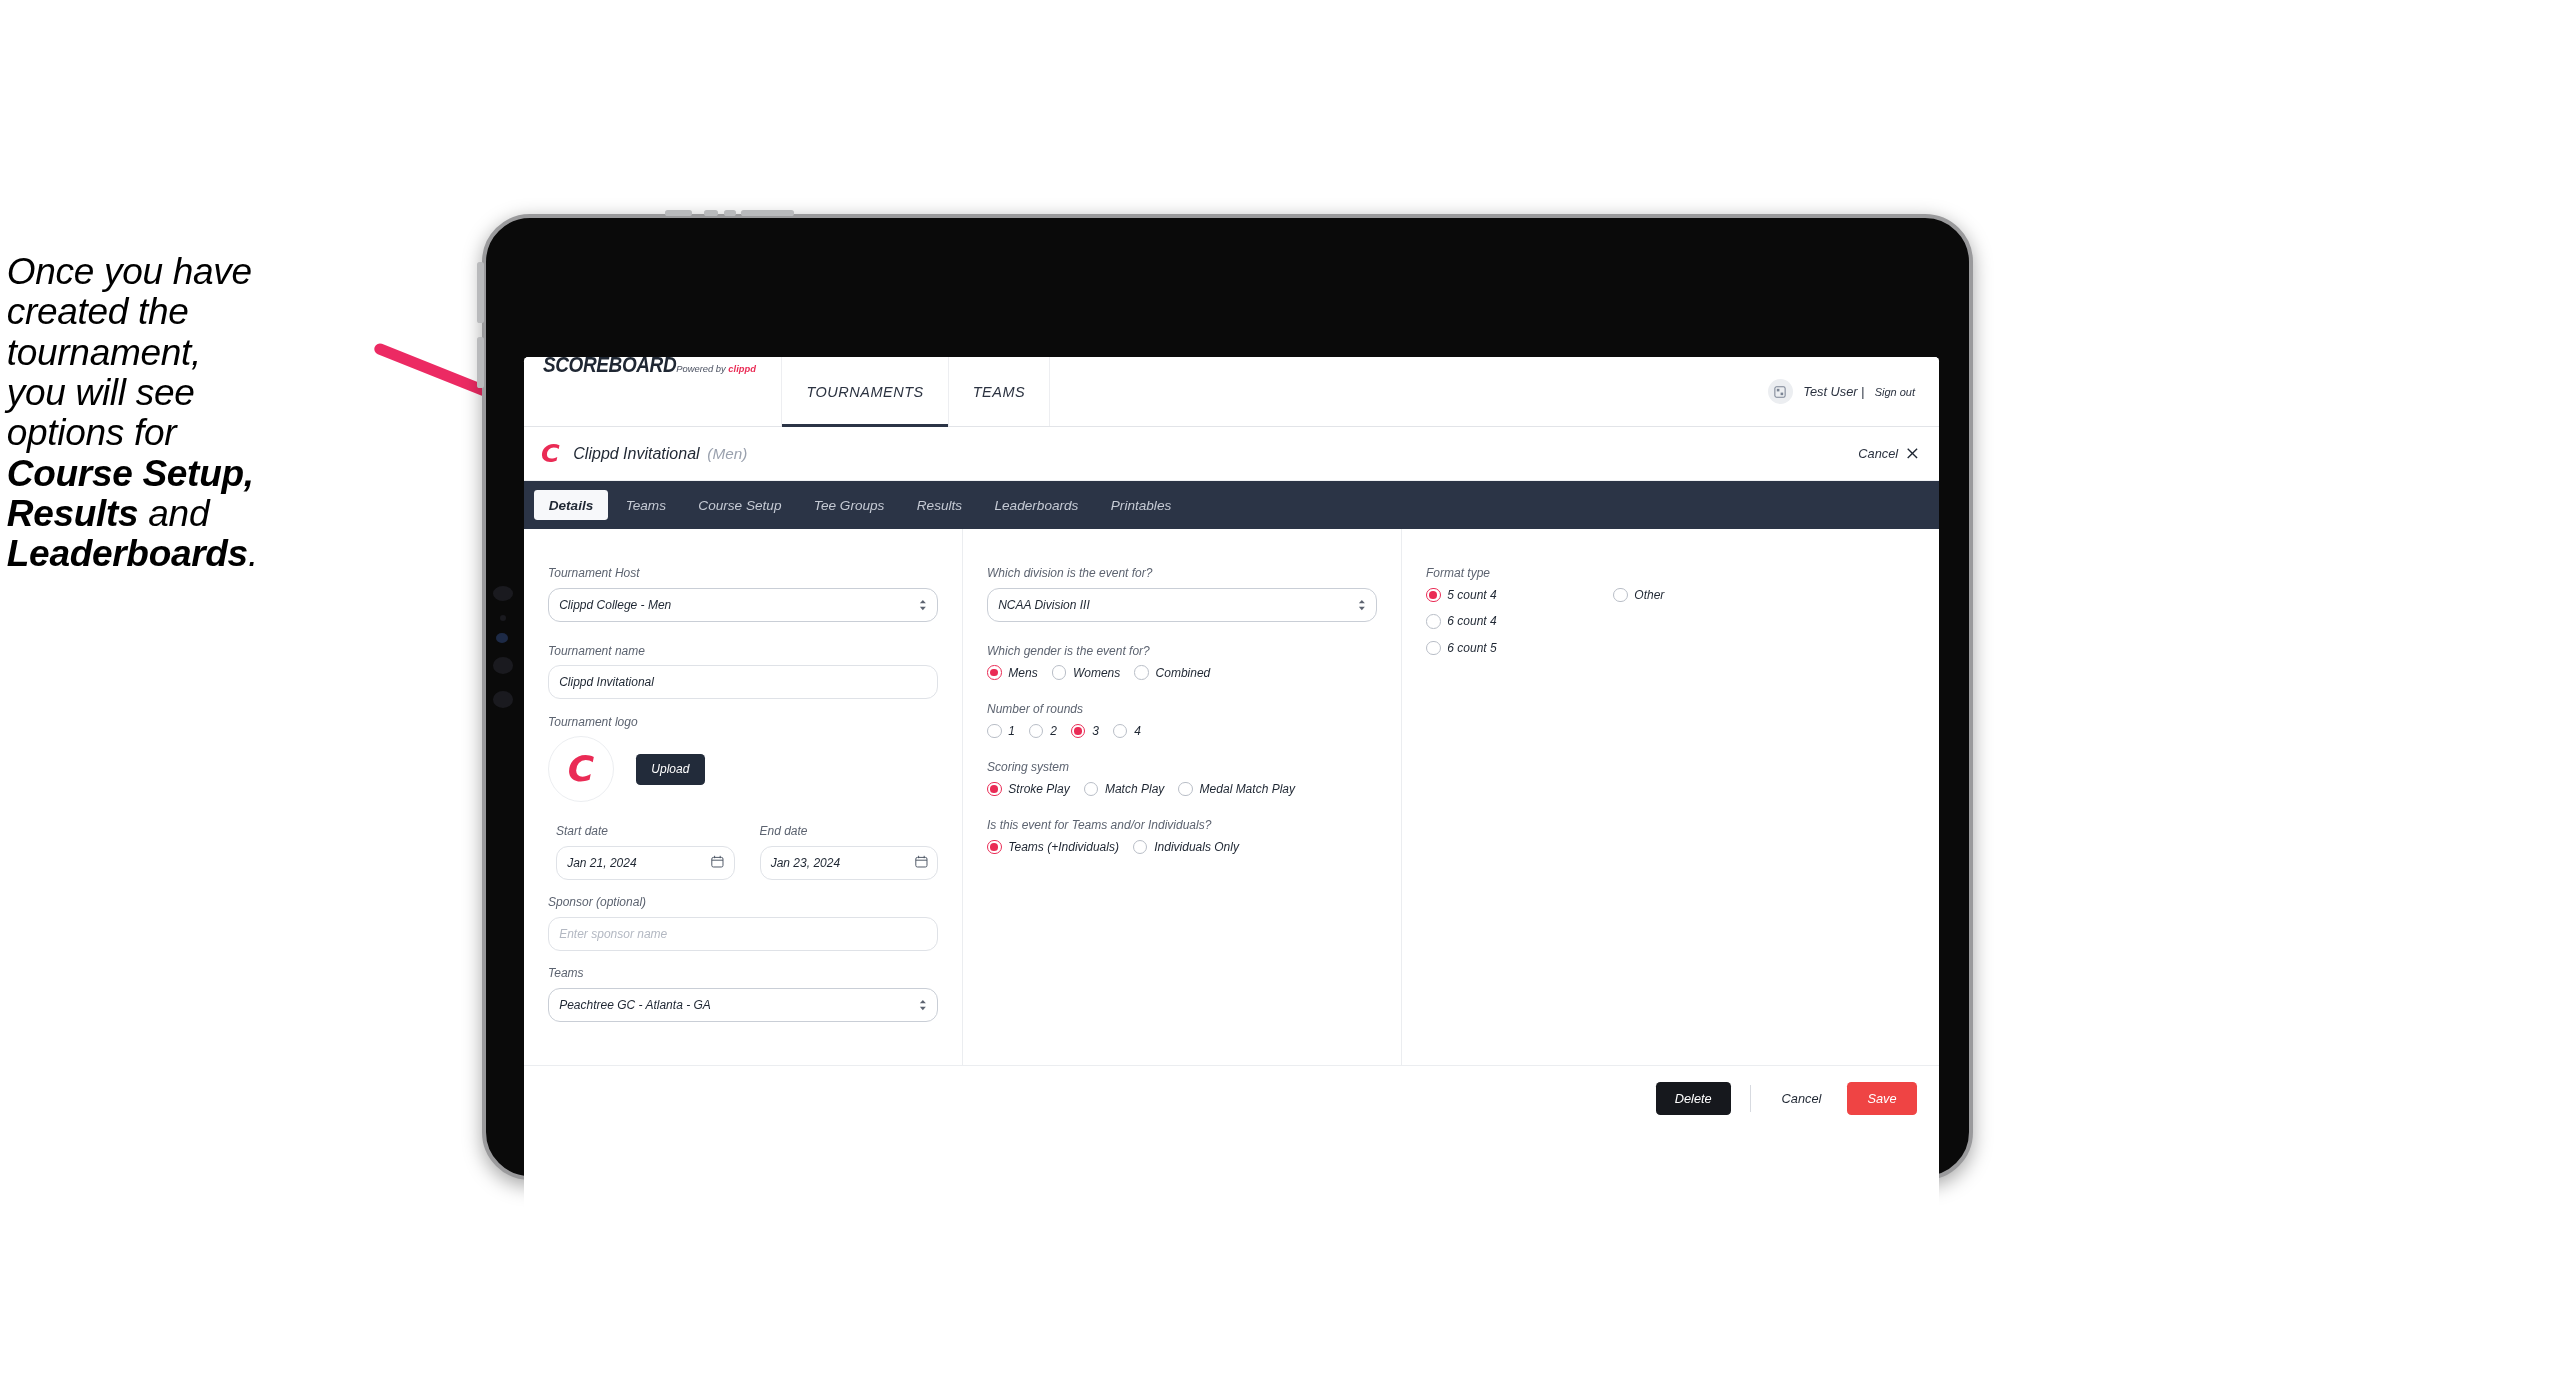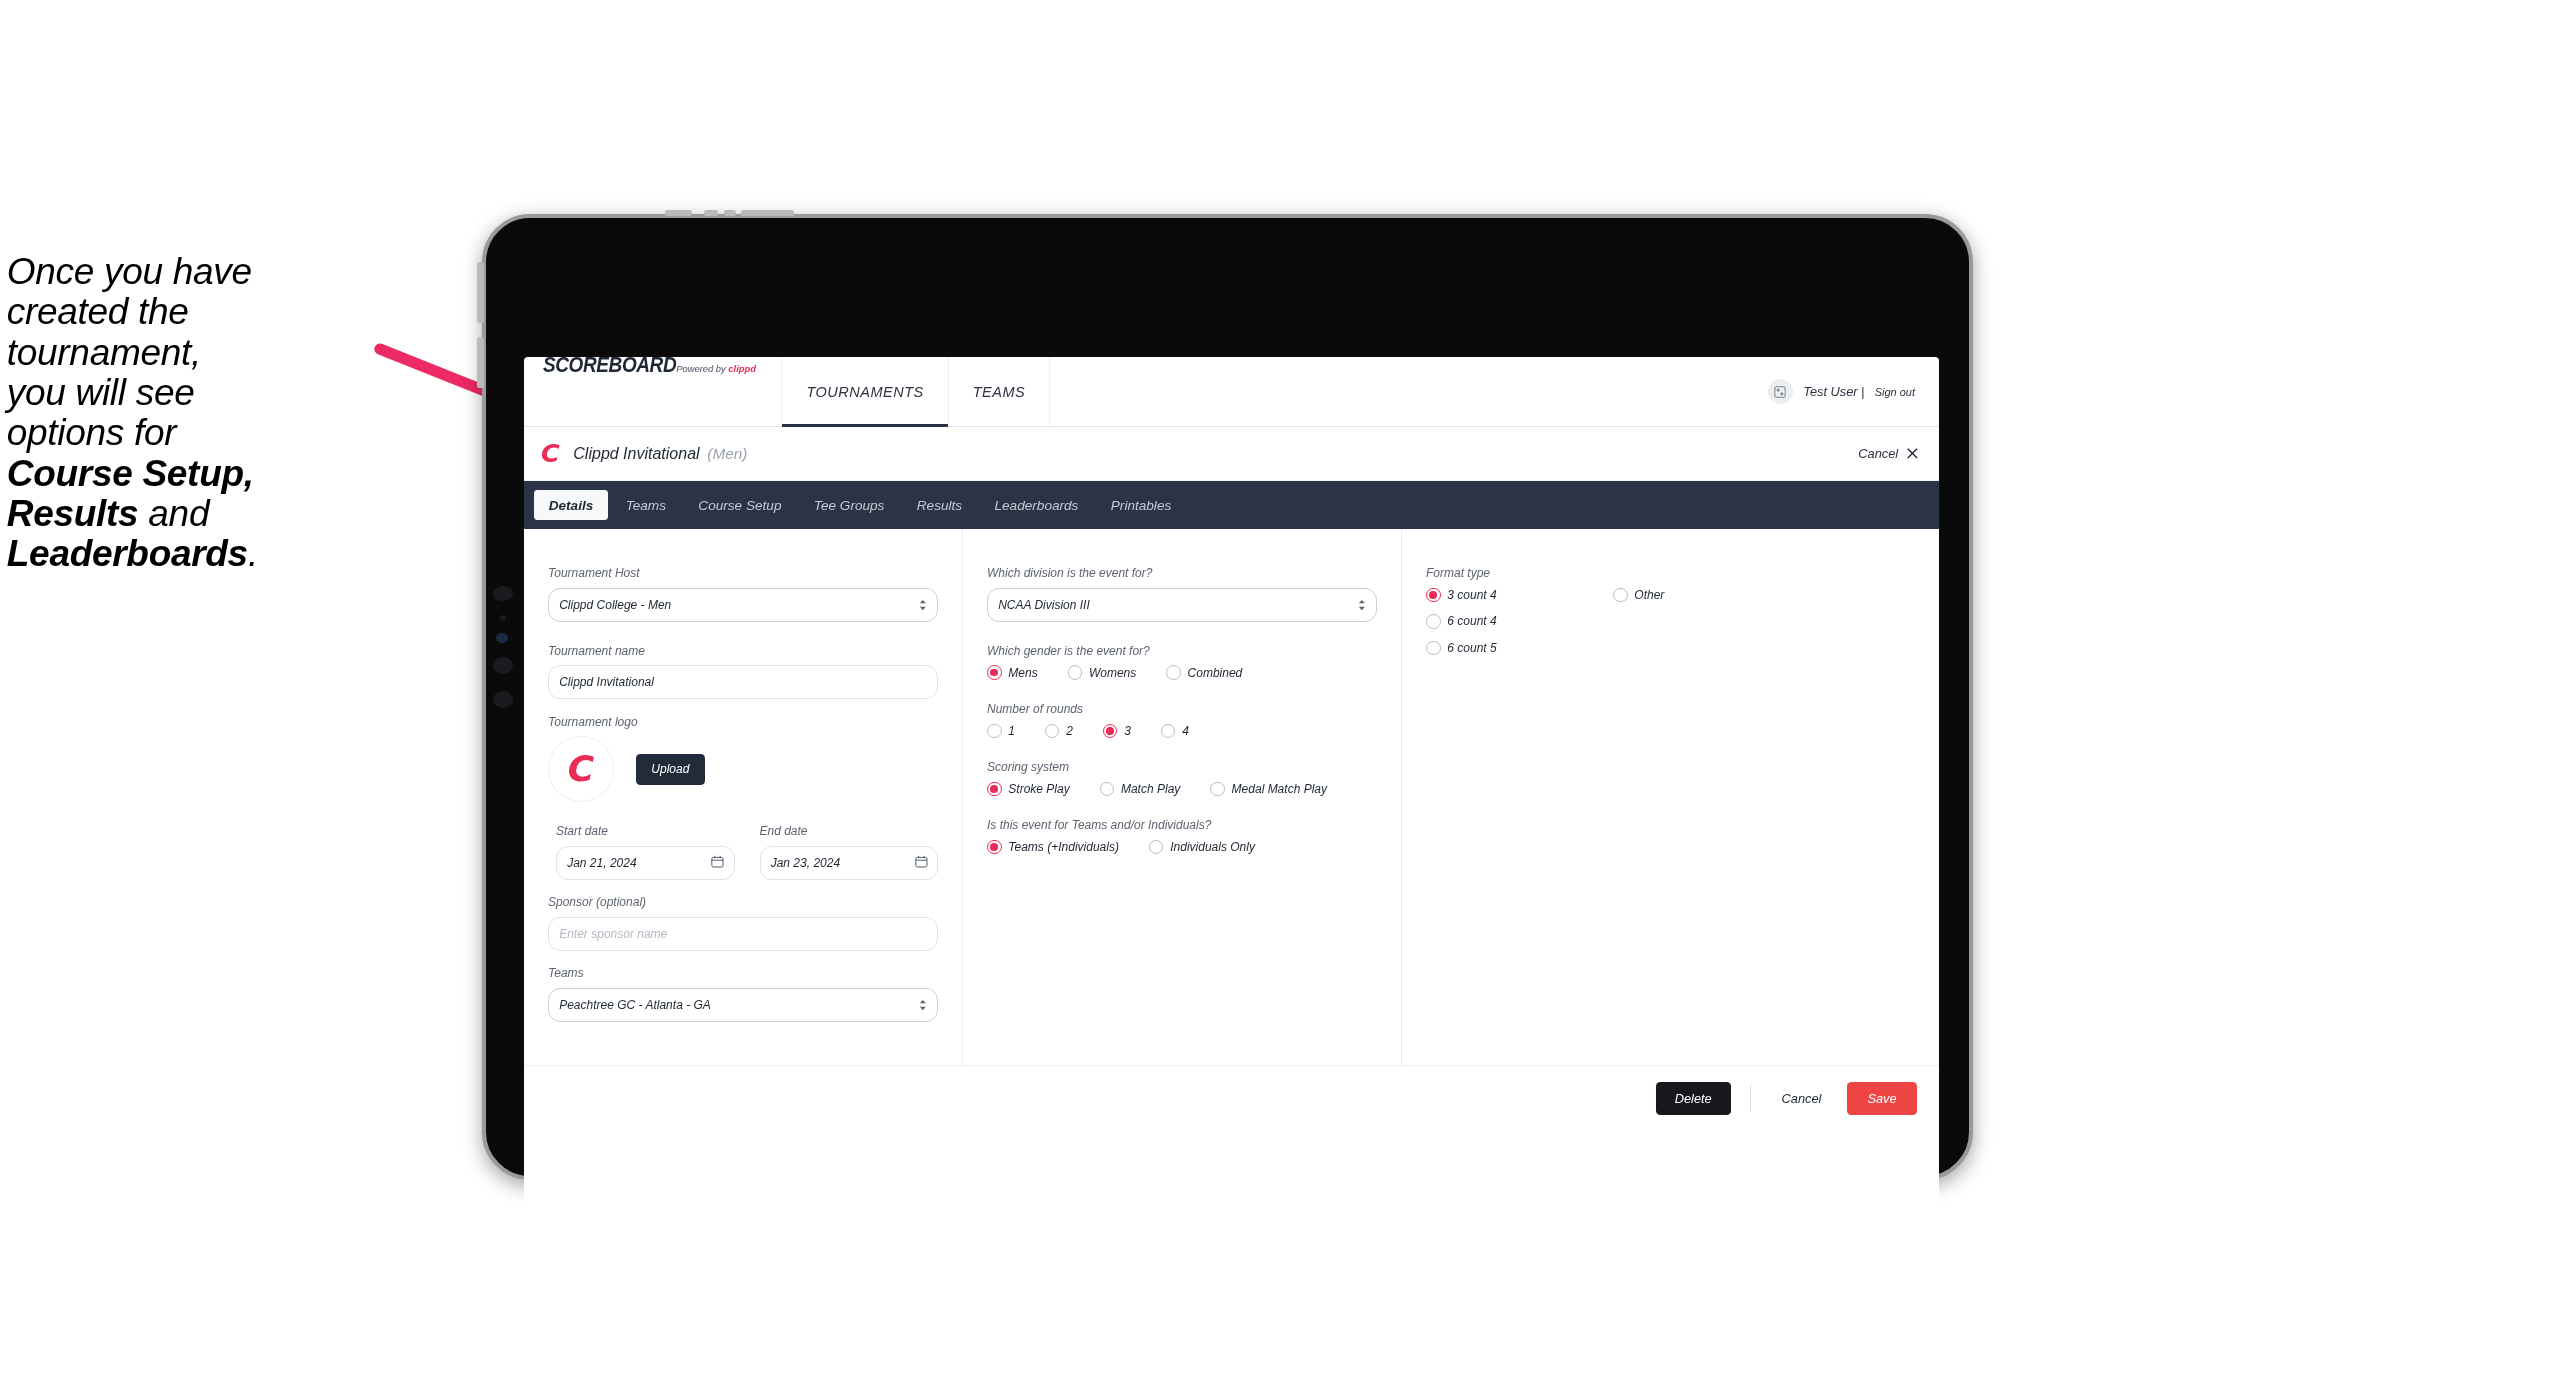--- a/index.html
+++ b/index.html
@@ -148,21 +148,21 @@
                       font-family: "DejaVu Sans", sans-serif; line-height: 1; }
   .upload-btn {
     background: #222b3a; color: #fff; font-size: 12px;
     padding: 8.5px 15.3px; border-radius: 4.3px;
   }
 
   .date-row { display: flex; gap: 17px; }
   .date-col { flex: 1; margin-left: 8px; }
 
   
-  .rgroup { display: flex; align-items: center; gap: 30px; flex-wrap: wrap; }
+  .rgroup { display: flex; align-items: center; gap: 14px; flex-wrap: wrap; }
   .ritem { display: flex; align-items: center; gap: 6.8px; }
   .radio {
     width: 14.5px; height: 14.5px; border-radius: 50%;
     border: 1.4px solid #b9bec7; background: #fff;
     display: flex; align-items: center; justify-content: center;
     flex: none;
   }
   .radio.on { border-color: #ea2b55; }
   .radio.on::after {
     content: ""; width: 7.7px; height: 7.7px; border-radius: 50%;
@@ -453,21 +453,21 @@
             </div>
           </div>
         </div>
 
         <div class="col col3">
           <div class="flabel">Format type</div>
           <div class="fmt-wrap">
             <div class="fmt-left fmt-stack">
               <div class="ritem">
                 <span class="radio on"></span>
-                <span class="rlabel">3 count 4</span>
+                <span class="rlabel">5 count 4</span>
               </div>
               <div class="ritem">
                 <span class="radio"></span>
                 <span class="rlabel">6 count 4</span>
               </div>
               <div class="ritem">
                 <span class="radio"></span>
                 <span class="rlabel">6 count 5</span>
               </div>
             </div>

